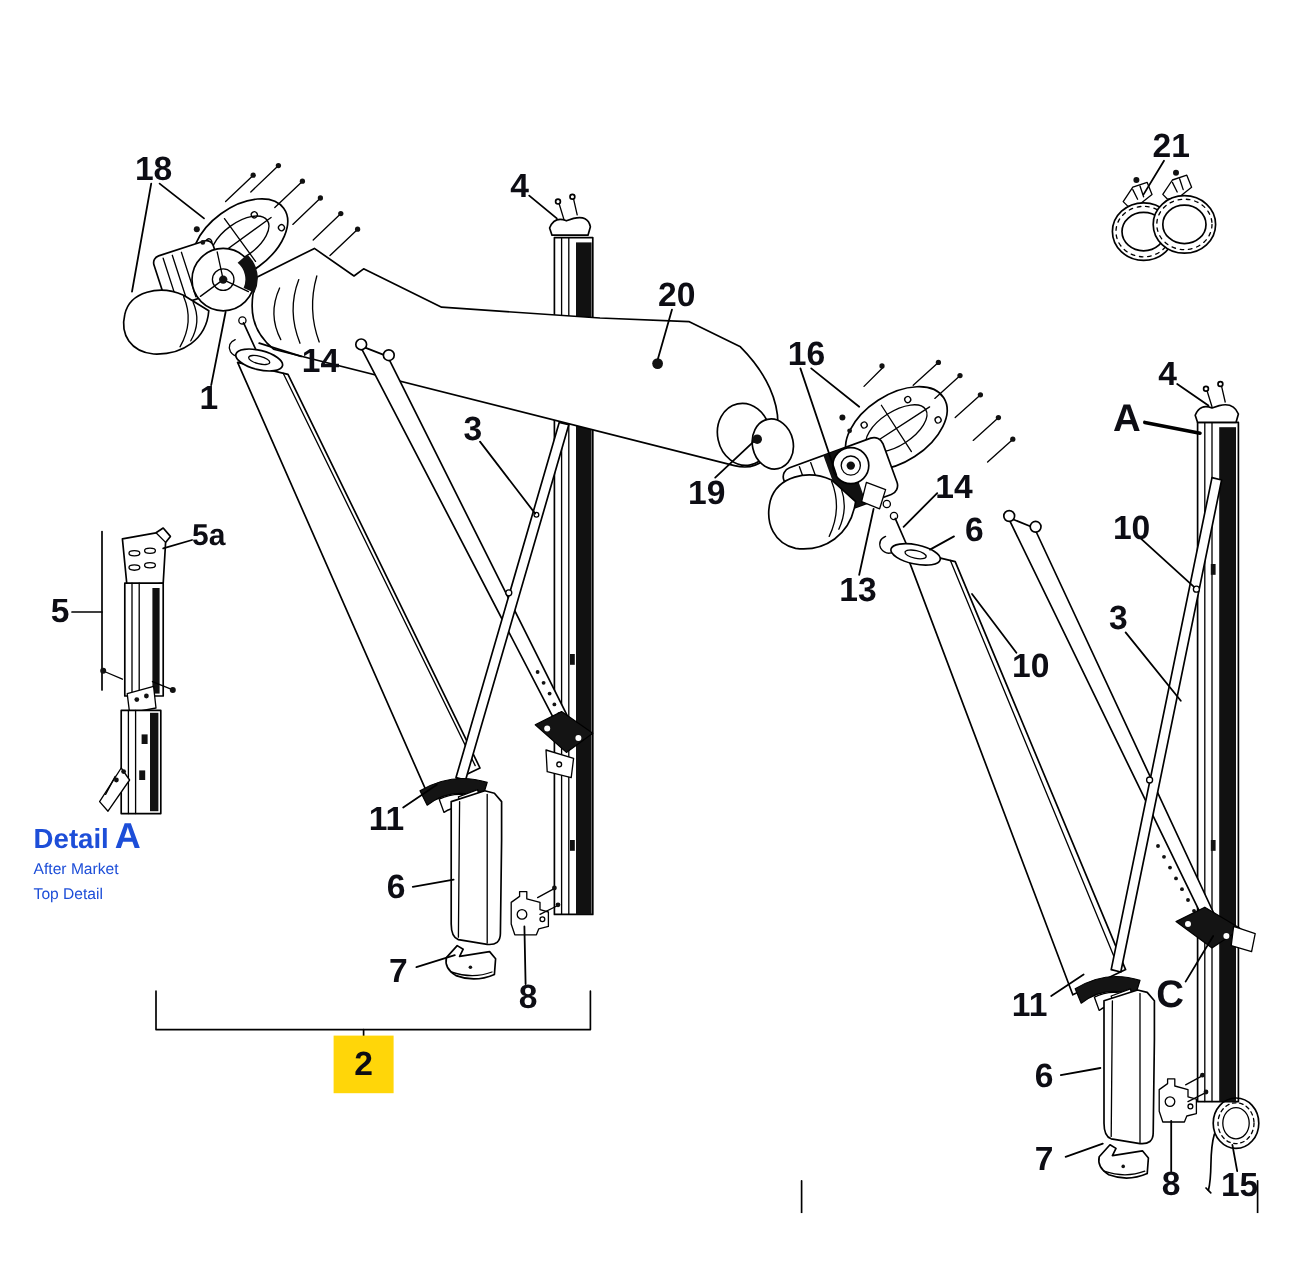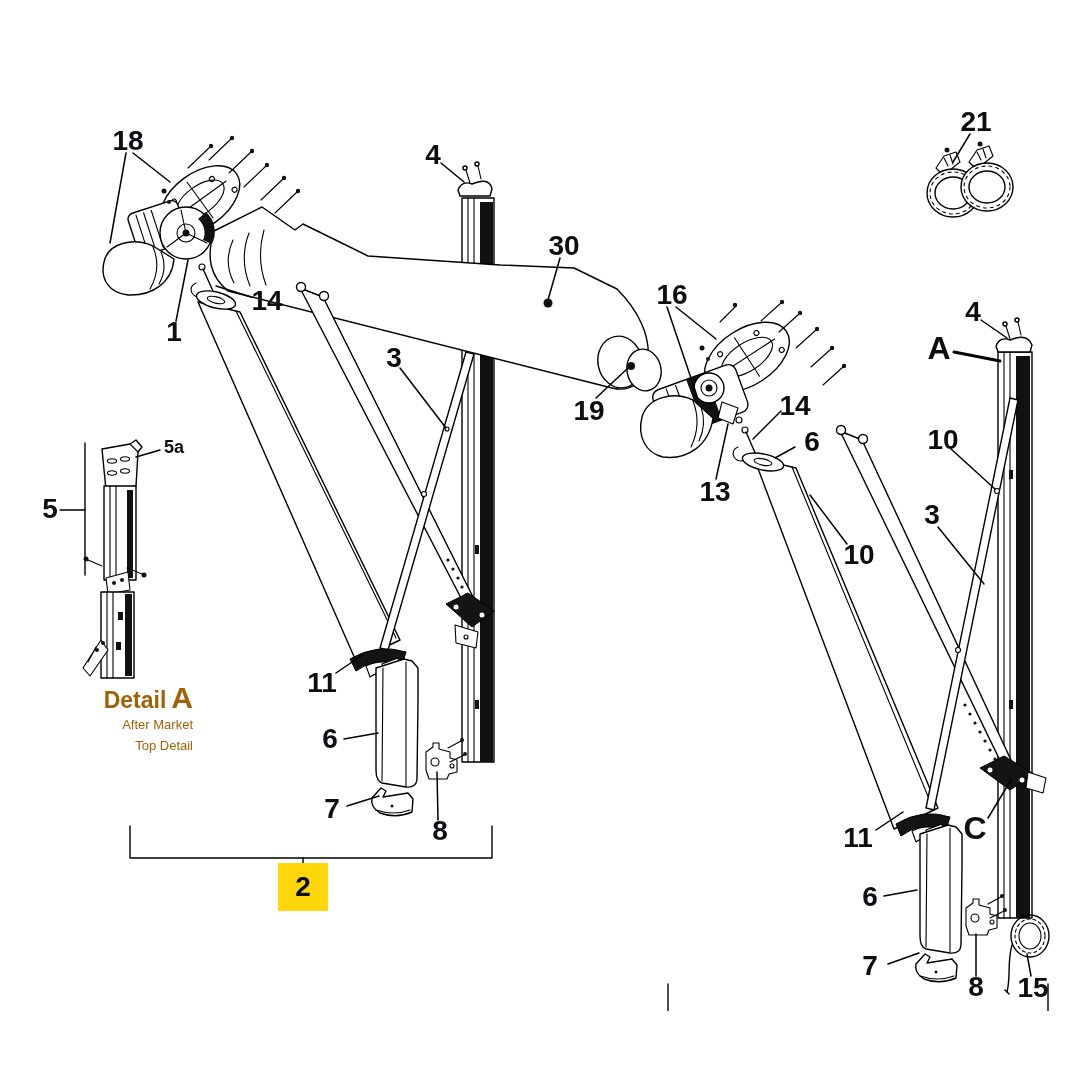--- a/index.html
+++ b/index.html
@@ -11,25 +11,25 @@
   .sw {stroke:#000;stroke-width:1.4;fill:#fff;stroke-linejoin:round;}
   .sb {stroke:#000;stroke-width:1;fill:#141414;stroke-linejoin:round;}
   .bk {fill:#111;stroke:none;}
   .thin{stroke-width:1.1;}
   .ld {stroke:#000;stroke-width:1.5;fill:none;stroke-linecap:round;}
   .ldthick{stroke:#000;stroke-width:3;fill:none;stroke-linecap:round;}
   
   .callout{position:absolute;transform:translate(-50%,-50%);font-weight:bold;
            font-size:28px;color:#0d0d14;white-space:nowrap;line-height:1;}
   .callout.big{font-size:32px;}
-  .callout.sm{font-size:18px;}
+  .callout.sm{font-size:25px;}
   .callout.hl{background:var(--hl,#FFD609);width:50px;height:48px;display:flex;
               align-items:center;justify-content:center;}
-  .detail-note{position:absolute;left:28px;top:684px;width:165px;text-align:right;
-               color:#a16207;}
+  .detail-note{position:absolute;left:28px;top:684px;width:165px;text-align:left;
+               color:#1d4ed8;}
   .detail-note .t1{font-size:23px;font-weight:bold;line-height:28px;}
   .detail-note .t1 .ref{font-size:30px;margin-left:5px;}
   .detail-note .t2{font-size:13px;line-height:21px;}
 </style>
 </head>
 <body>
 
 <div class="stage">
 
 <svg width="1080" height="1069" viewBox="0 0 1080 1069">
@@ -409,21 +409,21 @@
     <path d="M976,976 L976,934" class="ld"></path>
     <path d="M1031,976 L1027,954" class="ld"></path>
     <path d="M954,352 L1000,361" class="ldthick"></path>
     <path d="M981,320 L1007,338" class="ld"></path>
   </g>
 </svg>
 
   <div class="callout" style="left:128px;top:141px">18</div>
   <div class="callout" style="left:433px;top:155px">4</div>
   <div class="callout" style="left:976px;top:122px">21</div>
-  <div class="callout" style="left:564px;top:246px">30</div>
+  <div class="callout" style="left:564px;top:246px">20</div>
   <div class="callout" style="left:672px;top:295px">16</div>
   <div class="callout big" style="left:939px;top:348px">A</div>
   <div class="callout" style="left:973px;top:312px">4</div>
   <div class="callout" style="left:174px;top:332px">1</div>
   <div class="callout" style="left:267px;top:301px">14</div>
   <div class="callout" style="left:589px;top:411px">19</div>
   <div class="callout" style="left:715px;top:492px">13</div>
   <div class="callout" style="left:795px;top:406px">14</div>
   <div class="callout" style="left:812px;top:442px">6</div>
   <div class="callout" style="left:943px;top:440px">10</div>

